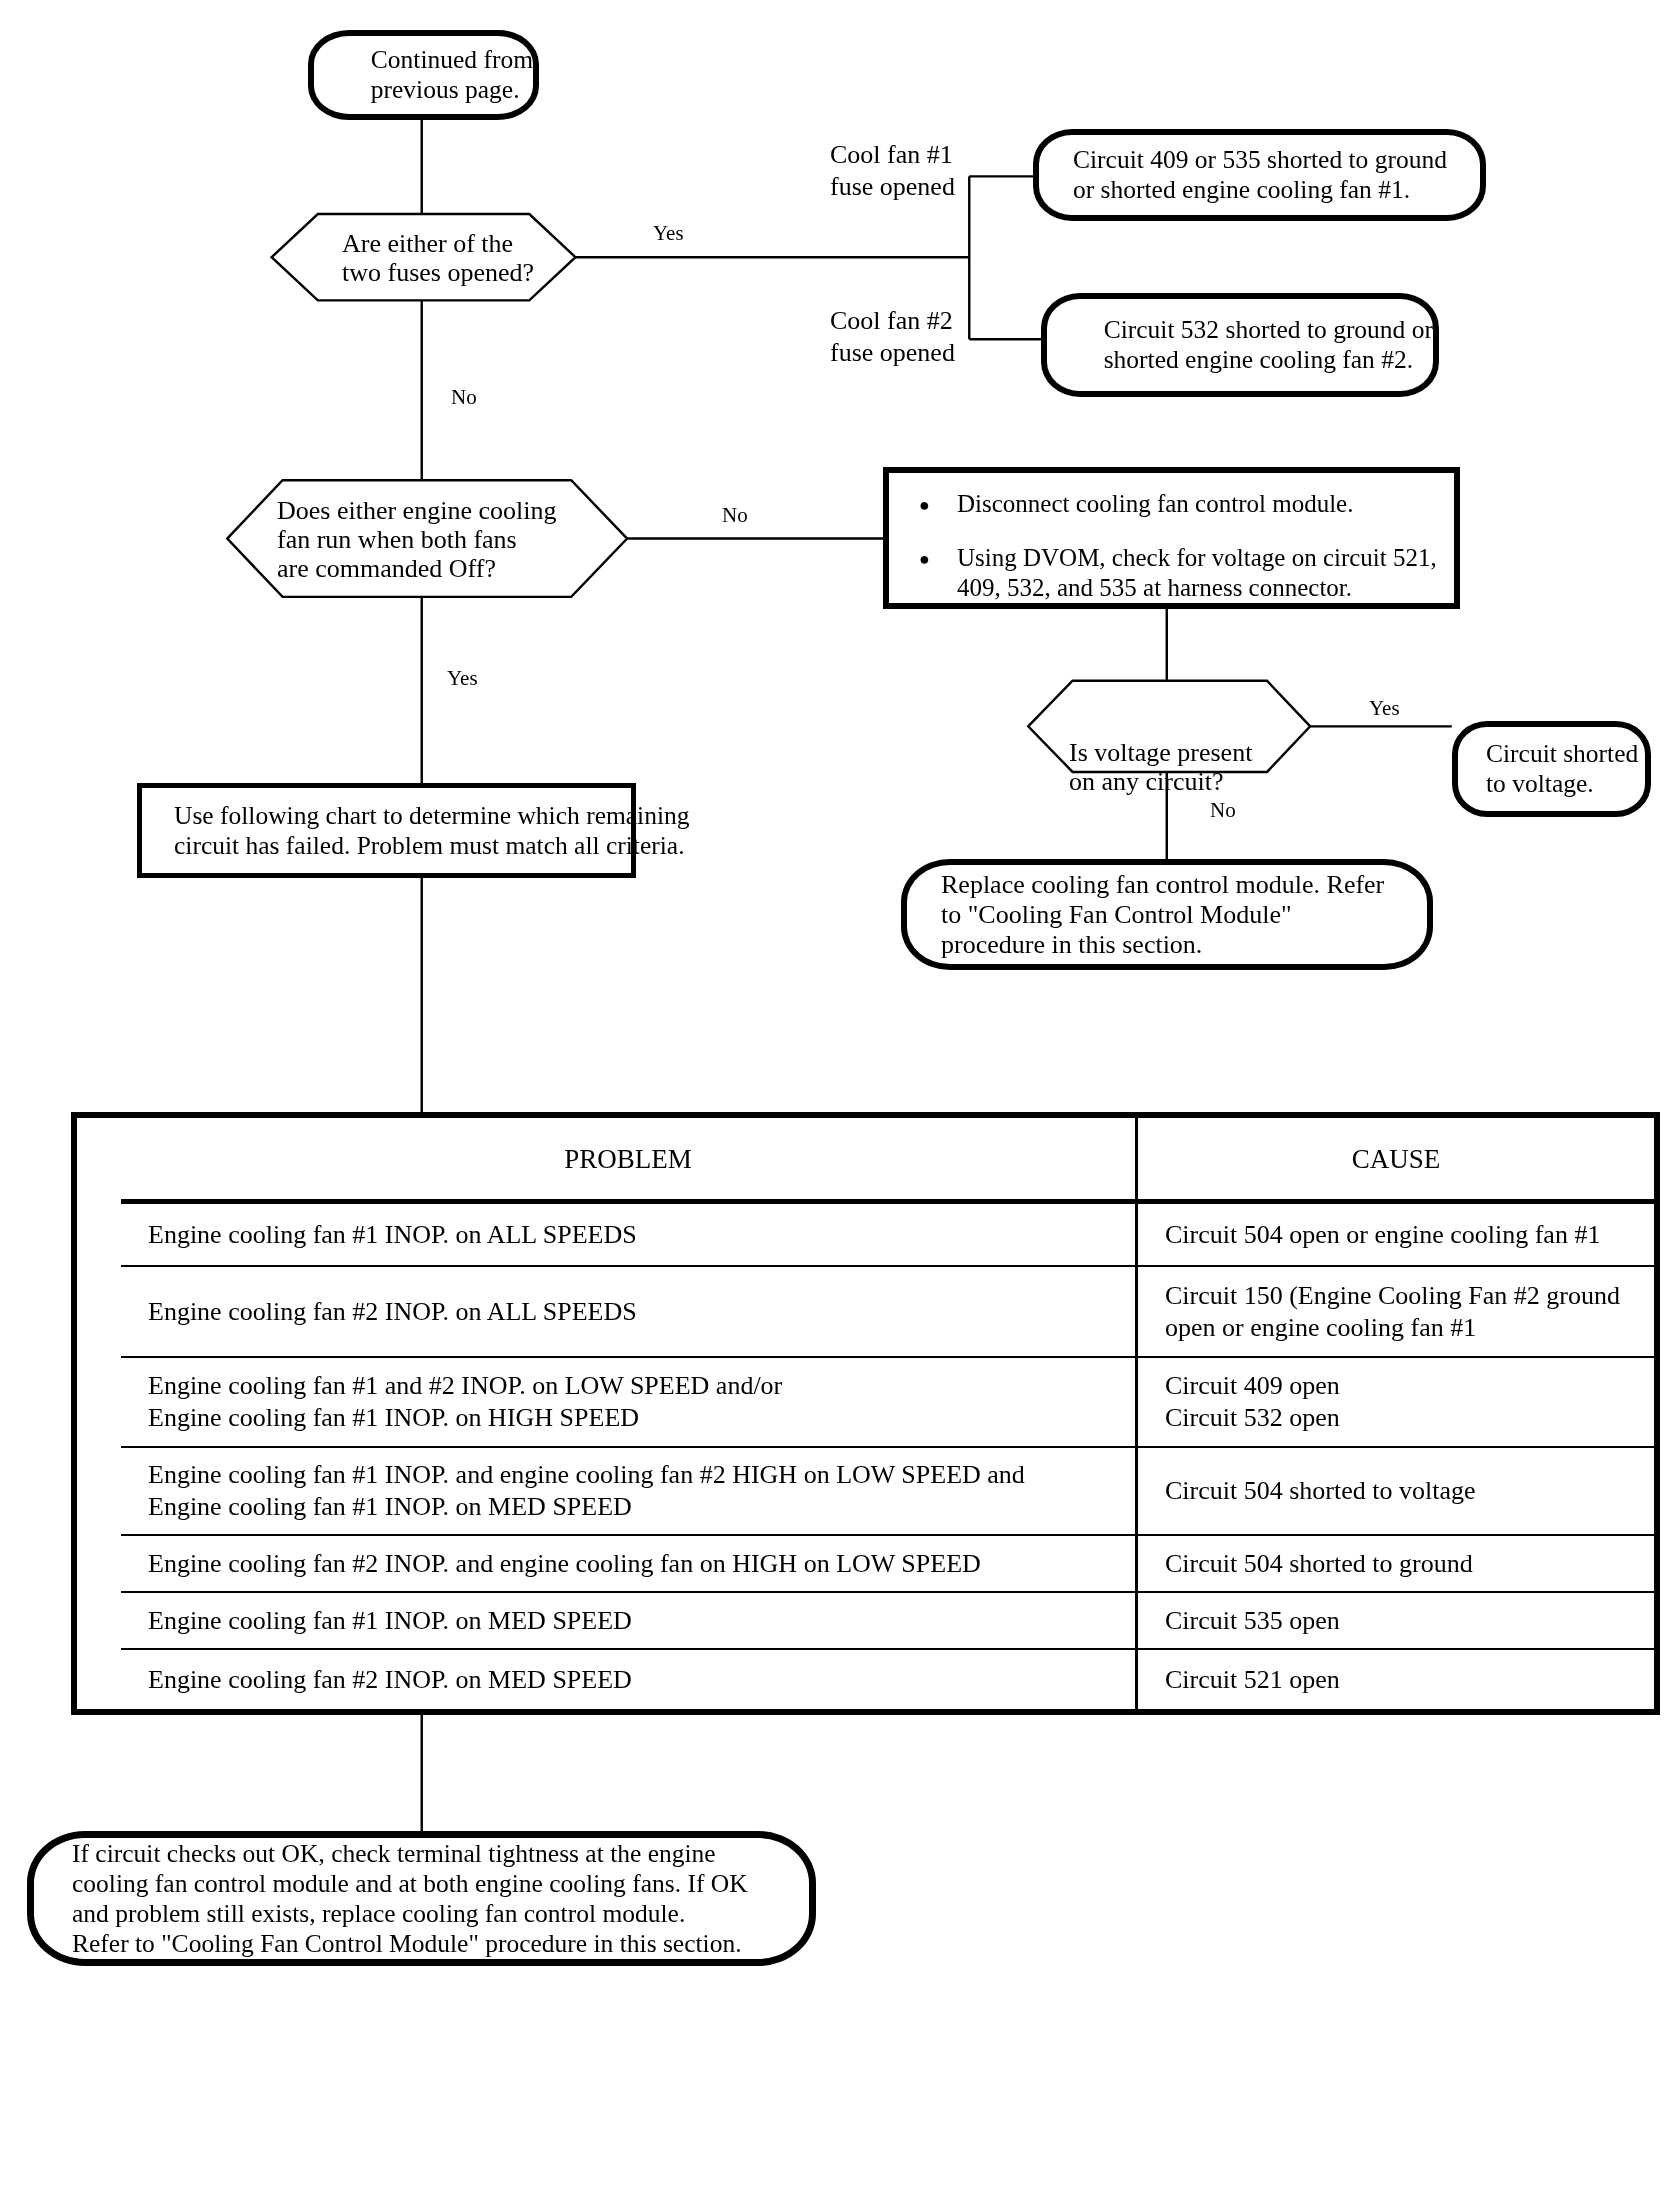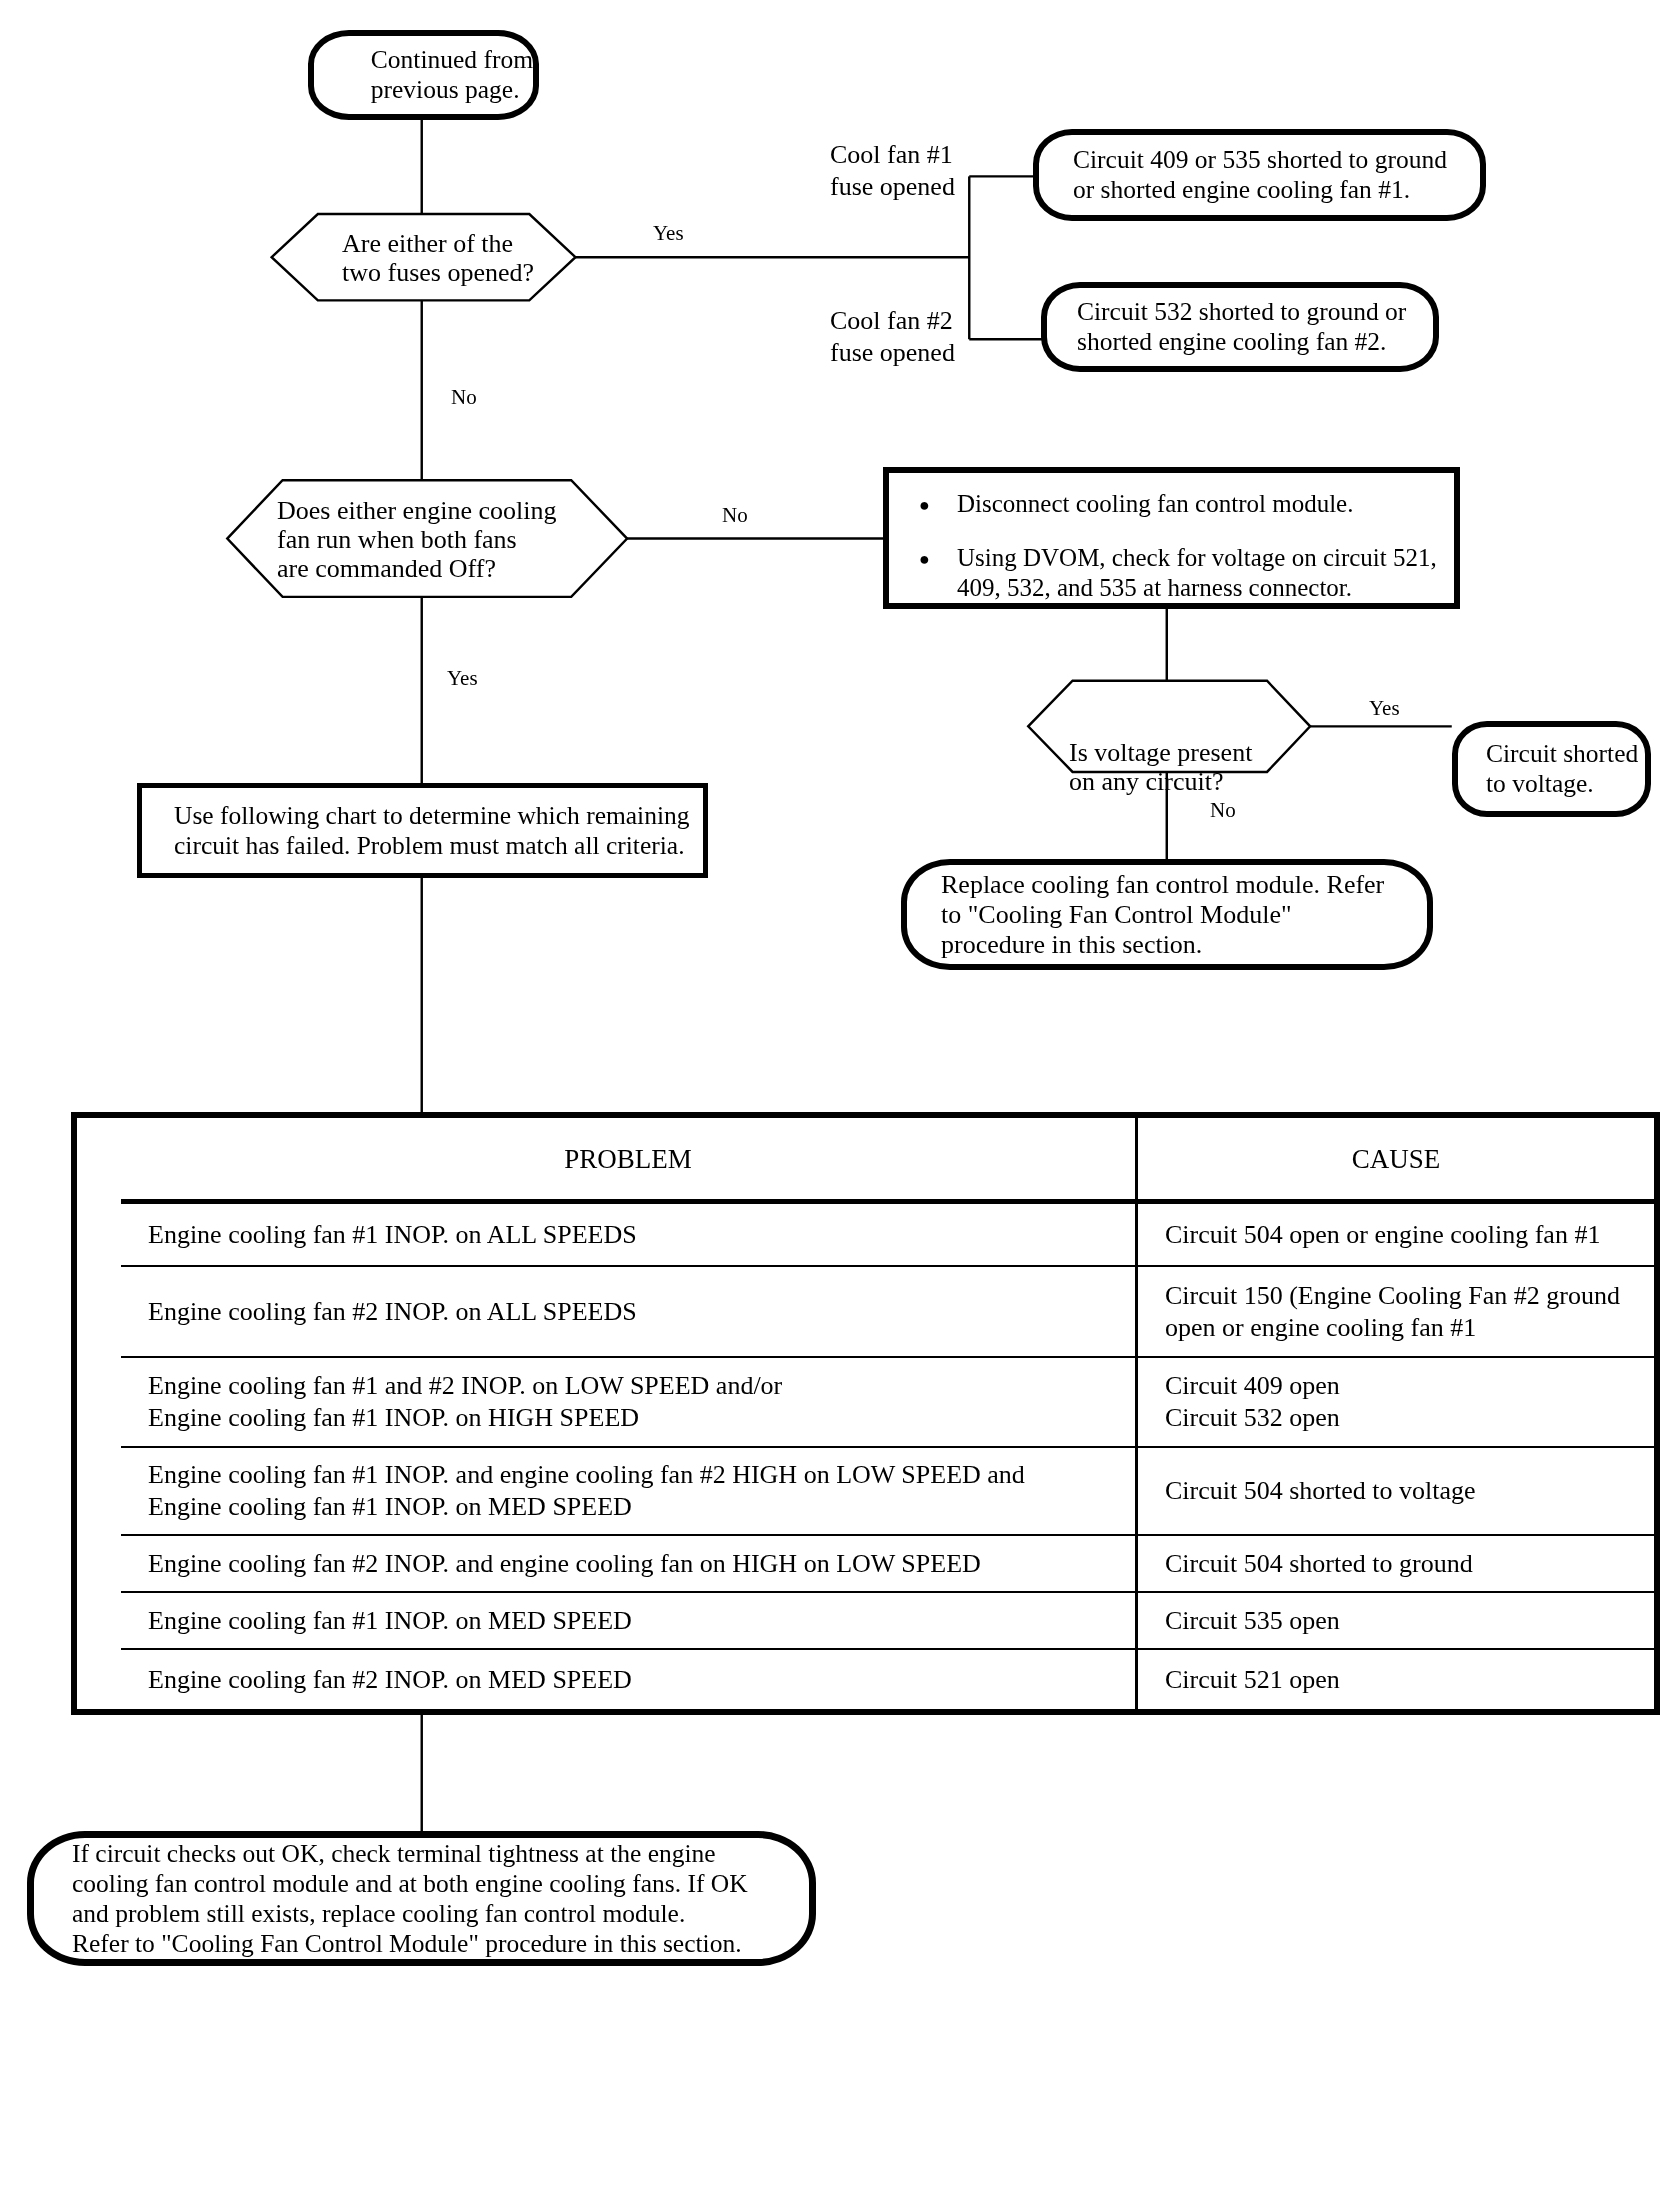--- a/index.html
+++ b/index.html
@@ -82,21 +82,21 @@
   <div class="label" style="left:451px; top:382px;">No</div>
   <div class="label" style="left:830px; top:139px; font-size:26px; line-height:32px;">Cool fan #1
 fuse opened</div>
   <div class="label" style="left:830px; top:305px; font-size:26px; line-height:32px;">Cool fan #2
 fuse opened</div>
 
   <div class="abs terminal" style="left:1033px; top:129px; width:453px; height:92px; border-radius:39px/35px; padding-left:34px;">
     <div class="txt node-text">Circuit 409 or 535 shorted to ground
 or shorted engine cooling fan #1.</div>
   </div>
-  <div class="abs terminal" style="left:1041px; top:282px; width:398px; height:90px; border-radius:39px/35px; padding-left:30px;">
+  <div class="abs terminal" style="left:1041px; top:293px; width:398px; height:104px; border-radius:39px/35px; padding-left:30px;justify-content:flex-end;">
     <div class="txt node-text">Circuit 532 shorted to ground or
 shorted engine cooling fan #2.</div>
   </div>
 
   <div class="hex-text" style="left:277px; top:496px;">Does either engine cooling
 fan run when both fans
 are commanded Off?</div>
   <div class="label" style="left:722px; top:500px;">No</div>
   <div class="label" style="left:447px; top:663px;">Yes</div>
 
@@ -123,21 +123,21 @@
     <div class="txt node-text">Circuit shorted
 to voltage.</div>
   </div>
 
   <div class="abs terminal" style="left:901px; top:859px; width:532px; height:111px; border-radius:49px/43px; padding-left:34px;">
     <div class="txt node-text" style="font-size:26px; line-height:30px;">Replace cooling fan control module. Refer
 to "Cooling Fan Control Module"
 procedure in this section.</div>
   </div>
 
-  <div class="abs" style="left:137px; top:783px; width:571px; height:95px; border:5.5px solid #000; background:#fff; display:flex; align-items:center; padding-left:32px;">
+  <div class="abs" style="left:137px; top:783px; width:499px; height:95px; border:5.5px solid #000; background:#fff; display:flex; align-items:center; padding-left:32px;">
     <div class="txt node-text">Use following chart to determine which remaining
 circuit has failed. Problem must match all criteria.</div>
   </div>
 
   <div class="ftable">
     <div class="row">
       <div class="cell c1 head">PROBLEM</div>
       <div class="cell head">CAUSE</div>
     </div>
     <div class="row">

